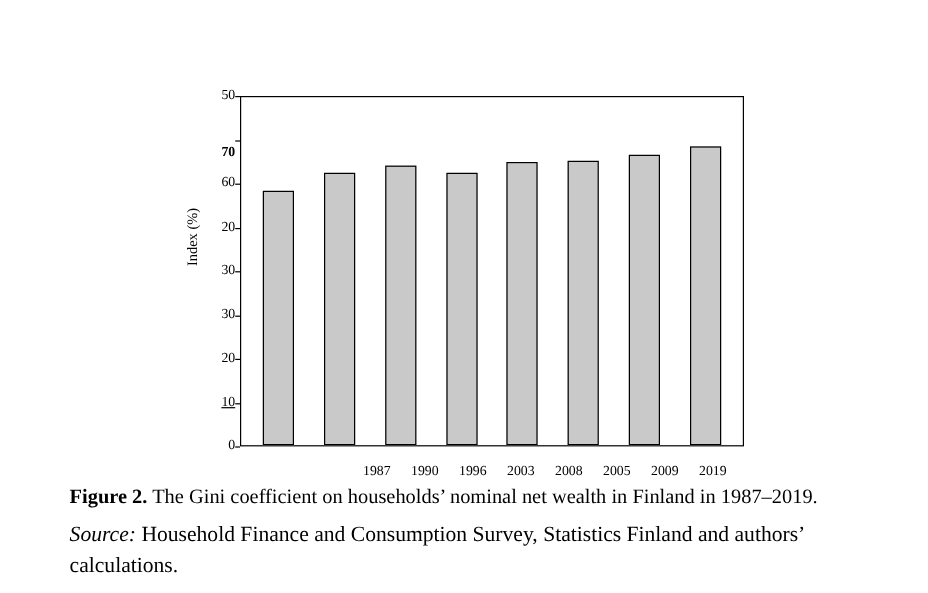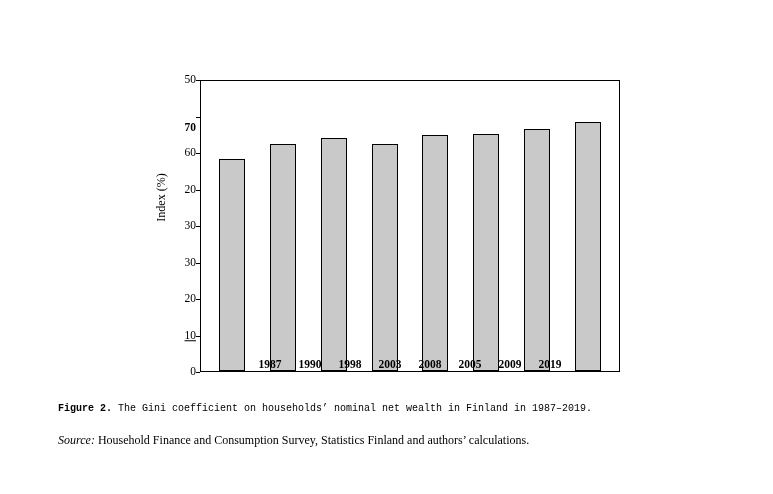--- a/index.html
+++ b/index.html
@@ -97,28 +97,27 @@
     left: 41px;
     width: 4px;
     height: 1px;
     background: #000000;
   }
 
   
   #xtick-holder {
     position: absolute;
     left: 45px;
-    top: 296px;
+    top: 325px;
     width: 420px;
     height: 20px;
     display: flex;
-    justify-content: center;
+    justify-content: flex-end;
     padding: 0 6px;
     box-sizing: border-box;
-    font-weight: bold;
   }
   .xtick {
     width: 40px;
     text-align: center;
     font-size: 11.5px;
     font-family: "Liberation Serif", serif;
   }
 
   #ylabel {
     position: absolute;
@@ -131,33 +130,33 @@
     transform-origin: center center;
     font-family: "Liberation Serif", serif;
   }
 
   
   #caption {
     position: absolute;
     left: 58px;
     top: 402px;
     width: 680px;
-    font-size: 10px;
+    font-size: 17px;
     line-height: 1.45;
-    font-family: Liberation Mono, monospace;
+    font-family: Liberation Serif, serif;
   }
   #caption .figno {
     font-weight: bold;
   }
   #source-line {
     position: absolute;
     left: 58px;
     top: 432px;
     width: 690px;
-    font-size: 12px;
+    font-size: 18px;
     line-height: 1.45;
     font-family: "Liberation Serif", serif;
   }
   #source-line .src-label {
     font-style: italic;
   }
 </style>
 </head>
 <body>
 
@@ -199,21 +198,21 @@
             <div class="bar" style="height: 236.885px; background: rgb(201, 201, 201); border-color: rgb(0, 0, 0);"></div>
             <div class="bar" style="height: 242.36px; background: rgb(201, 201, 201); border-color: rgb(0, 0, 0);"></div>
             <div class="bar" style="height: 248.93px; background: rgb(201, 201, 201); border-color: rgb(0, 0, 0);"></div>
           </div>
       </div>
     </div>
 
     <div id="xtick-holder">
         <div class="xtick">1987</div>
         <div class="xtick">1990</div>
-        <div class="xtick">1998</div>
+        <div class="xtick">1996</div>
         <div class="xtick">2003</div>
         <div class="xtick">2008</div>
         <div class="xtick">2005</div>
         <div class="xtick">2009</div>
         <div class="xtick">2019</div>
       </div>
   </div>
 
   <div id="caption">
     <span class="figno">Figure 2.</span><span> The Gini coefficient on households’ nominal net wealth in Finland in 1987–2019.</span>

